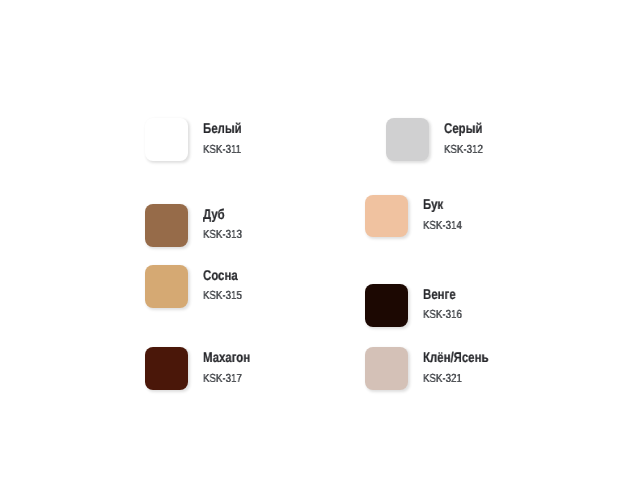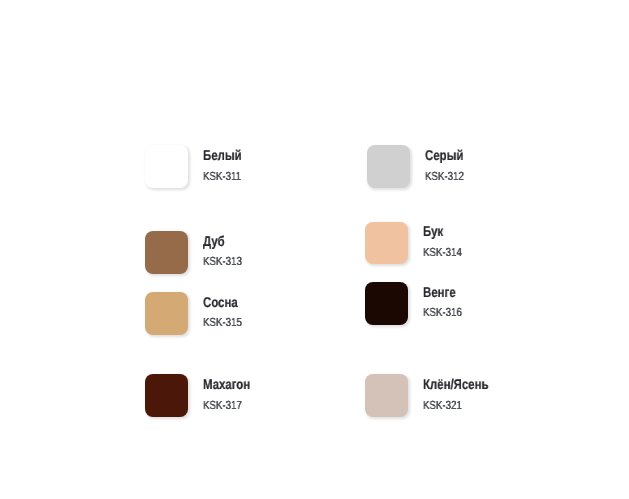--- a/index.html
+++ b/index.html
@@ -20,21 +20,20 @@
     position: absolute;
     left: 0;
     top: 0;
     width: 629px;
     height: 499px;
   }
   .swatch-item {
     position: absolute;
     width: 200px;
     height: 44px;
-    margin-top: 27px;
   }
   .chip {
     position: absolute;
     left: 0;
     top: 0;
     width: 43px;
     height: 42.6px;
     border-radius: 8px;
     box-shadow: 1.1px 1.5px 2.8px rgba(0,0,0,0.125);
   }
@@ -76,21 +75,21 @@
 <body style="background: rgb(255, 255, 255);">
 
 <div id="palette">
     <div class="swatch-item" style="left: 145.2px; top: 118.4px;">
     <div class="chip" style="width: 43px; height: 42.6px; border-radius: 8px; background-color: rgb(255, 255, 255);"></div>
     <div class="labels">
       <div class="name">Белый</div>
       <div class="code">KSK-311</div>
     </div>
   </div>
-    <div class="swatch-item" style="left: 367px; top: 118.4px;">
+    <div class="swatch-item" style="left: 386px; top: 118.4px;">
     <div class="chip" style="width: 43px; height: 42.6px; border-radius: 8px; background-color: rgb(208, 208, 209);"></div>
     <div class="labels">
       <div class="name">Серый</div>
       <div class="code">KSK-312</div>
     </div>
   </div>
     <div class="swatch-item" style="left: 145.2px; top: 204px;">
     <div class="chip" style="width: 43px; height: 42.6px; border-radius: 8px; background-color: rgb(150, 107, 73);"></div>
     <div class="labels">
       <div class="name">Дуб</div>
@@ -104,21 +103,21 @@
       <div class="code">KSK-314</div>
     </div>
   </div>
     <div class="swatch-item" style="left: 145.2px; top: 265px;">
     <div class="chip" style="width: 43px; height: 42.6px; border-radius: 8px; background-color: rgb(213, 169, 115);"></div>
     <div class="labels">
       <div class="name">Сосна</div>
       <div class="code">KSK-315</div>
     </div>
   </div>
-    <div class="swatch-item" style="left: 364.7px; top: 255px; padding-left: 44px;">
+    <div class="swatch-item" style="left: 364.7px; top: 284px; padding-left: 44px;">
     <div class="chip" style="width: 43px; height: 42.6px; border-radius: 8px; background-color: rgb(28, 8, 2);"></div>
     <div class="labels">
       <div class="name">Венге</div>
       <div class="code">KSK-316</div>
     </div>
   </div>
     <div class="swatch-item" style="left: 145.2px; top: 347.3px; padding-left: 32px;">
     <div class="chip" style="width: 43px; height: 42.6px; border-radius: 8px; background-color: rgb(74, 23, 9);"></div>
     <div class="labels">
       <div class="name">Махагон</div>

